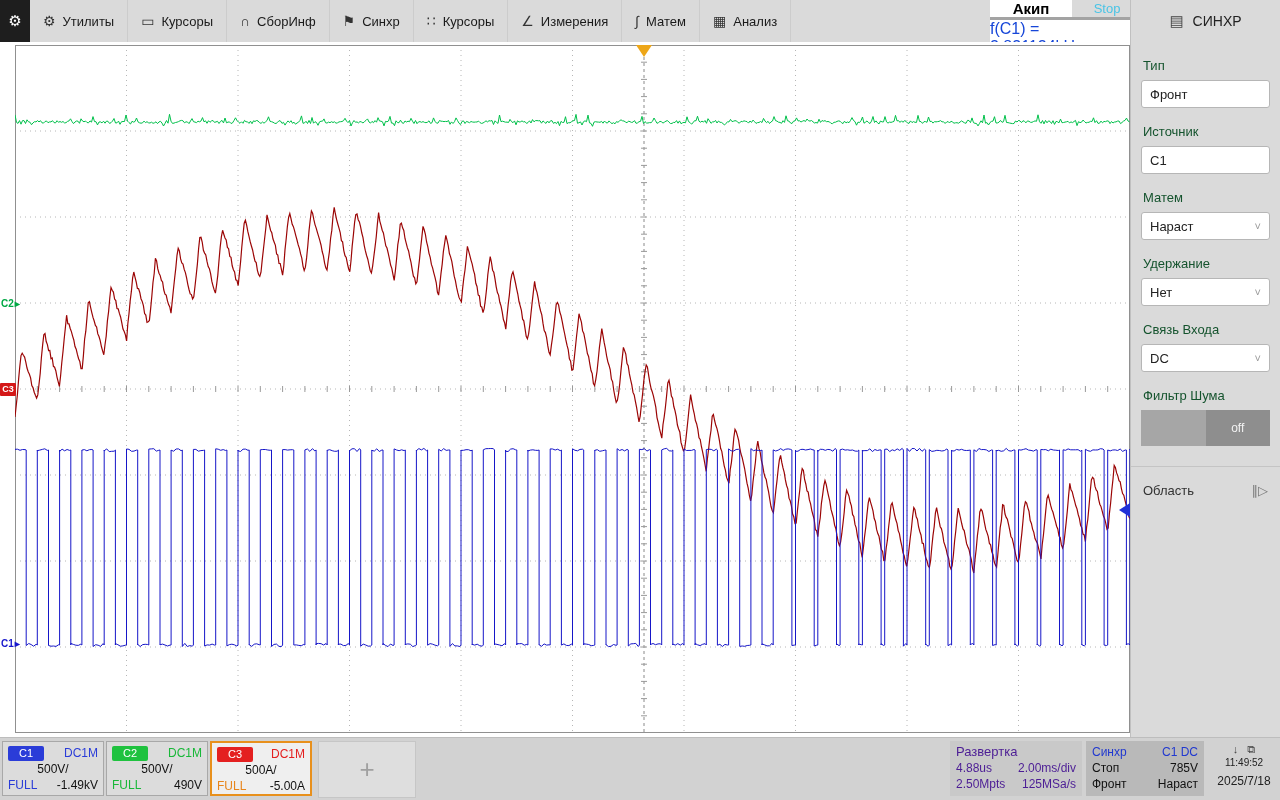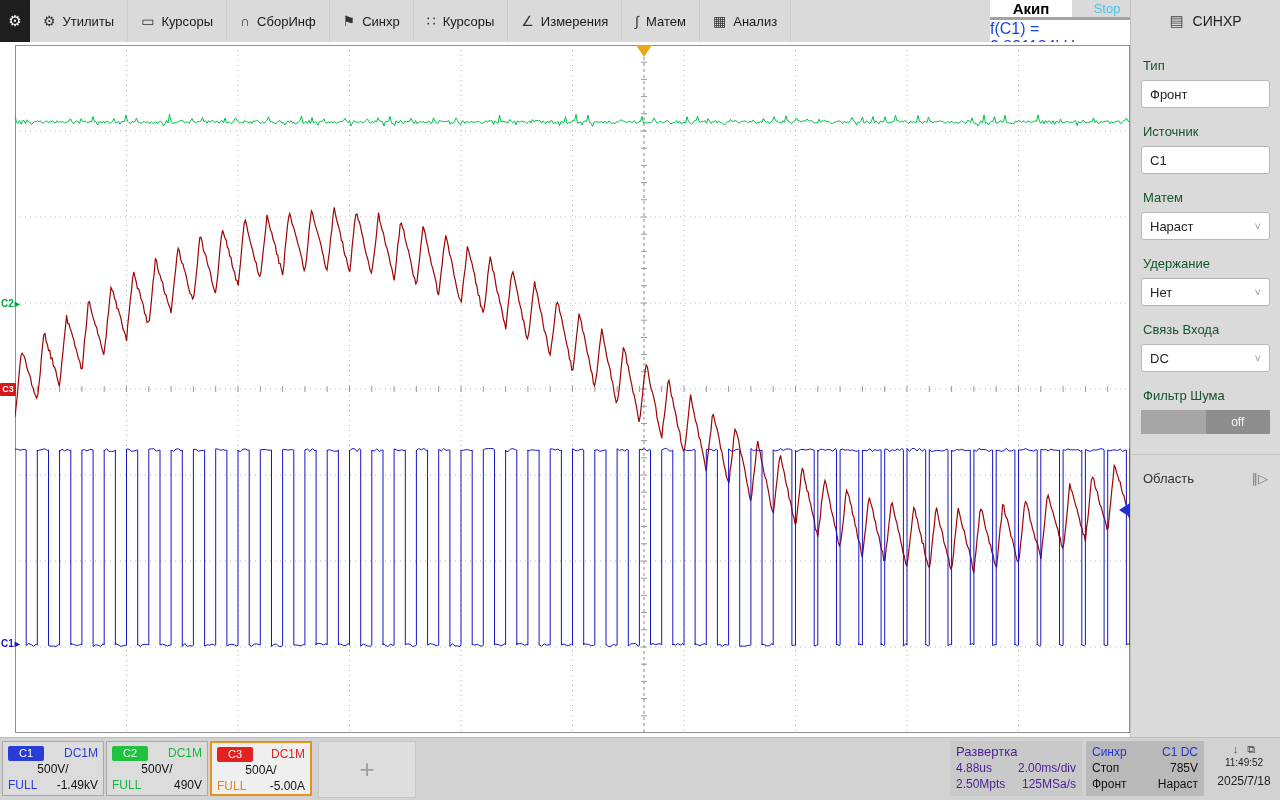--- a/index.html
+++ b/index.html
@@ -25,21 +25,21 @@
   
   .sidebar{position:absolute;left:1130px;top:0;width:150px;height:800px;background:#dadada;
            border-left:1px solid #c0c0c0;box-sizing:border-box;}
   .sbheader{height:42px;display:flex;align-items:center;justify-content:center;gap:9px;
             font-size:14px;color:#222;}
   .sbheader .ic{font-size:15px;color:#444;}
   .sblabel{margin:16px 0 0 12px;font-size:13px;color:#14532d;}
   .sbbox{margin:7px 10px 0;height:26px;background:#fff;border:1px solid #b6b6b6;border-radius:3px;
          display:flex;align-items:center;justify-content:space-between;padding:0 8px;font-size:13px;color:#222;}
   .sbbox .chev{color:#999;font-size:11px;}
-  .toggle{margin:7px 10px 0;height:24px;display:flex;}
+  .toggle{margin:7px 10px 0;height:36px;display:flex;}
   .toggle .tleft{flex:1;background:#a6a6a6;}
   .toggle .tright{flex:1;background:#8e8e8e;color:#f2f2f2;font-size:12px;display:flex;
                   align-items:center;justify-content:center;}
   .sbdivider{margin-top:20px;border-top:1px solid #c4c4c4;}
   .regionrow{margin:16px 12px 12px 12px;display:flex;align-items:center;justify-content:space-between;
              font-size:13px;color:#333;}
   .regionrow .ic{color:#777;font-size:13px;}
 
   
   .scope{position:absolute;left:0;top:42px;width:1130px;height:695px;background:#ffffff;}

